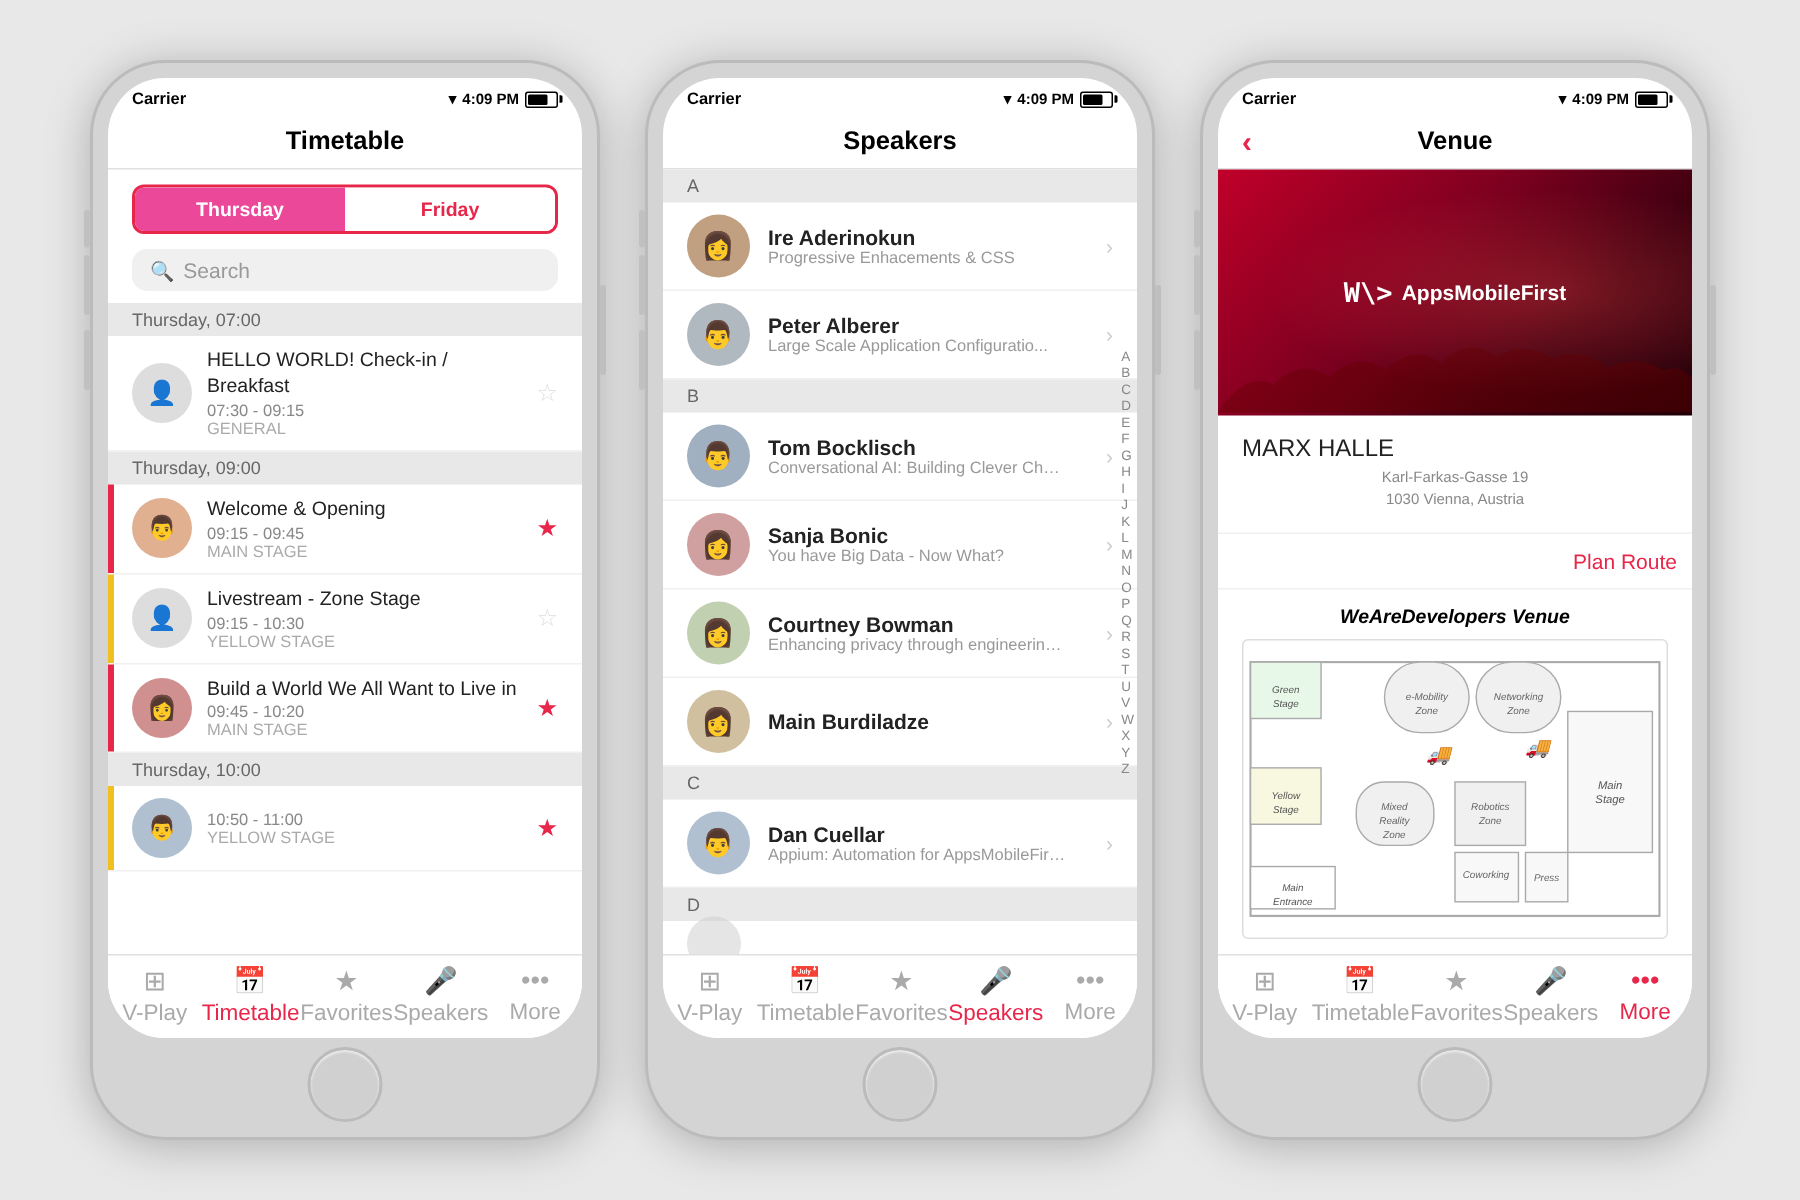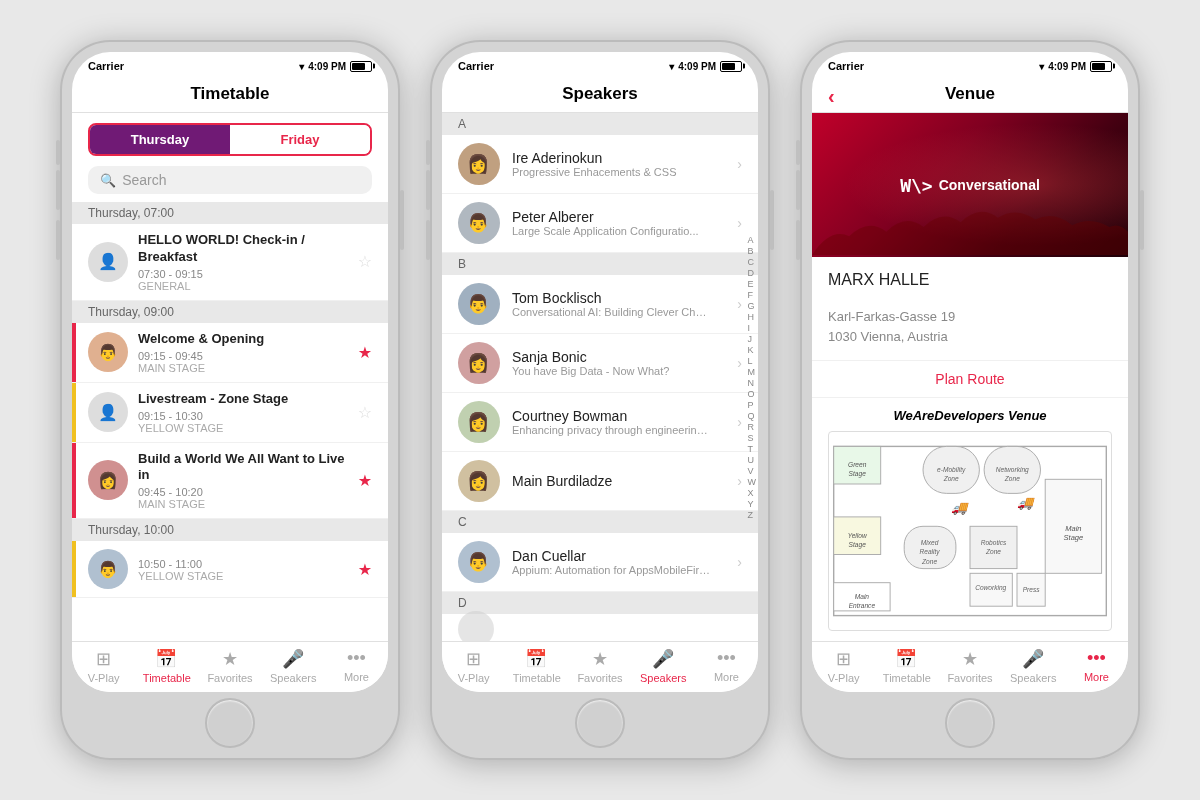--- a/index.html
+++ b/index.html
@@ -141,21 +141,21 @@
     }
     .segment-btn {
       flex: 1;
       padding: 7px;
       text-align: center;
       font-size: 13px;
       font-weight: 600;
       cursor: pointer;
     }
     .segment-btn.active {
-      background: #701a75;
+      background: #ec4899;
       color: #fff;
     }
     .segment-btn.inactive {
       background: #fff;
       color: #e8264a;
     }
 
     
     .search-bar {
       margin: 0 16px 8px;
@@ -211,21 +211,21 @@
       bottom: 0;
     }
     .event-left-bar.red { background: #e8264a; }
     .event-left-bar.yellow { background: #f0c020; }
     .event-content {
       flex: 1;
       min-width: 0;
     }
     .event-title {
       font-size: 13px;
-      font-weight: 700;
+      font-weight: 400;
       color: #222;
       line-height: 1.3;
     }
     .event-time-stage {
       font-size: 11px;
       color: #888;
       display: flex;
       justify-content: space-between;
       margin-top: 2px;
       flex-direction: column;
@@ -256,21 +256,21 @@
       align-items: center;
       gap: 2px;
       cursor: pointer;
     }
     .tab-icon {
       font-size: 18px;
       color: #aaa;
     }
     .tab-icon.active { color: #e8264a; }
     .tab-label {
-      font-size: 11px;
+      font-size: 15px;
       color: #aaa;
     }
     .tab-label.active { color: #e8264a; }
 
     
     .alpha-index {
       position: absolute;
       right: 2px;
       top: 50%;
       transform: translateY(-50%);
@@ -298,21 +298,21 @@
       display: flex;
       align-items: center;
       justify-content: center;
       font-size: 18px;
     }
     .speaker-info {
       flex: 1;
     }
     .speaker-name {
       font-size: 14px;
-      font-weight: 400;
+      font-weight: 700;
       color: #222;
     }
     .speaker-topic {
       font-size: 11px;
       color: #999;
       white-space: nowrap;
       overflow: hidden;
       text-overflow: ellipsis;
       max-width: 200px;
     }
@@ -349,30 +349,31 @@
     }
     .venue-details {
       padding: 14px 16px;
     }
     .venue-name {
       font-size: 16px;
       font-weight: 400;
       color: #222;
     }
     .venue-address {
-      font-size: 13px;
+      font-size: 10px;
       color: #888;
-      margin-top: 18px;
+      margin-top: 2px;
       line-height: 1.5;
+      text-align: center;
     }
     .plan-route-btn {
       color: #e8264a;
       font-size: 14px;
       font-weight: 500;
-      text-align: center;
+      text-align: right;
       padding: 10px;
       border-top: 1px solid #f0f0f0;
       border-bottom: 1px solid #f0f0f0;
       cursor: pointer;
     }
     .venue-map {
       padding: 10px 16px;
       flex: 1;
       font-style: italic;
     }
@@ -707,21 +708,21 @@
       </div>
 
       <div class="venue-image">
         <div class="venue-image-bg"></div>
 
         <svg style="position:absolute;bottom:0;left:0;right:0;width:100%;height:60px;opacity:0.4;" viewBox="0 0 340 60">
           <path d="M0 60 Q20 30 40 40 Q60 20 80 35 Q100 15 120 30 Q140 10 160 25 Q180 5 200 20 Q220 8 240 22 Q260 12 280 28 Q300 18 320 30 Q330 25 340 35 L340 60Z" fill="#600"></path>
         </svg>
         <div class="venue-logo">
           <span style="font-family:monospace;font-size:18px;font-weight:900;">W\&gt;</span>
-          <span style="font-size:14px;font-weight:600;">Conversational</span>
+          <span style="font-size:14px;font-weight:600;">AppsMobileFirst</span>
         </div>
       </div>
 
       <div class="venue-details">
         <div class="venue-name">MARX HALLE</div>
         <div class="venue-address">
           <div>Karl-Farkas-Gasse 19</div>
           <div>1030 Vienna, Austria</div>
         </div>
       </div>

